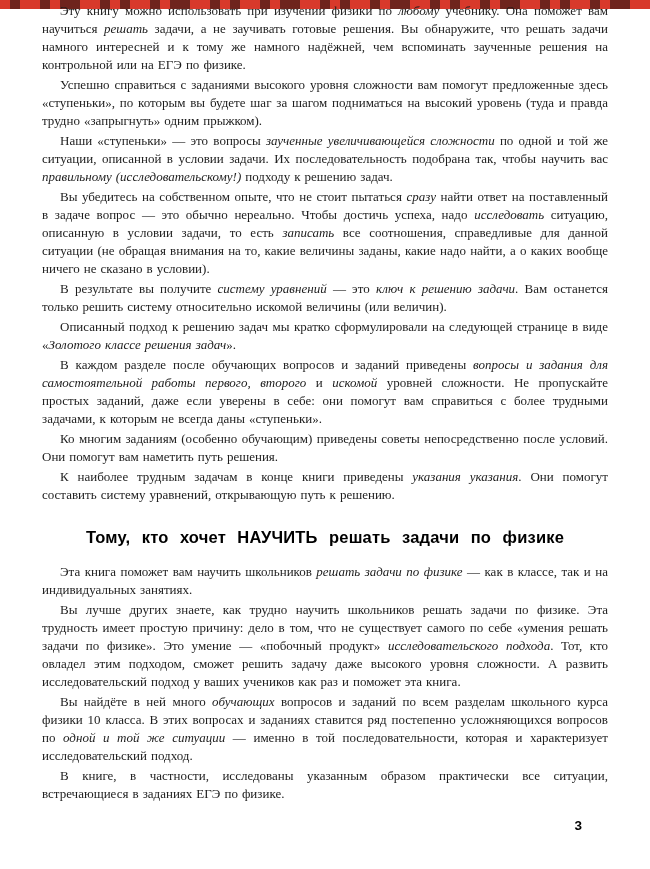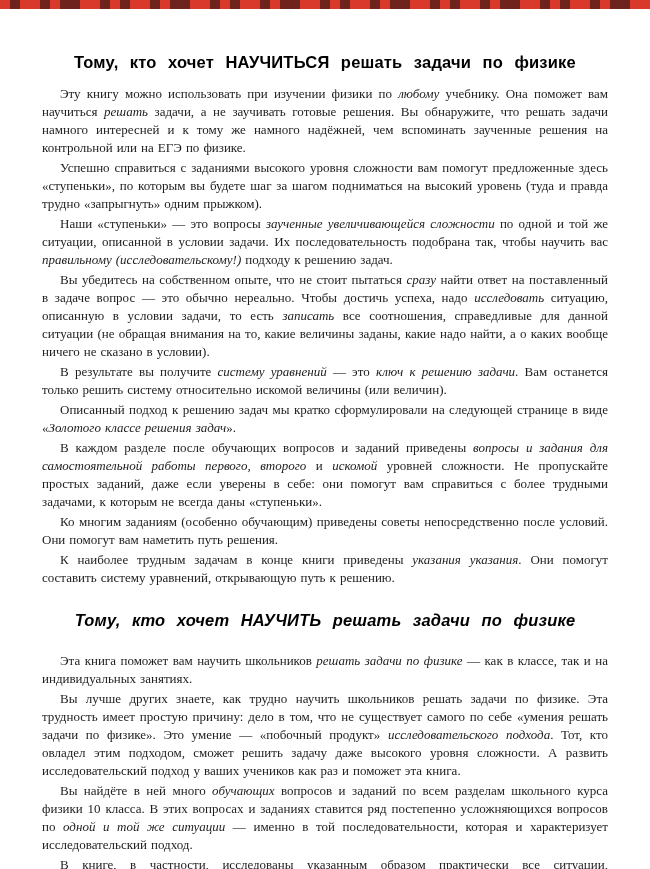--- a/index.html
+++ b/index.html
@@ -35,21 +35,21 @@
     font-family: "Liberation Sans", sans-serif;
     font-weight: bold;
     font-size: 16.5px;
     letter-spacing: 0.2px;
     word-spacing: 0.40em;
     text-align: center;
     color: #000000;
     margin: 0;
   }
   h1.first  { margin-top: 53px; margin-bottom: 13px; }
-  h1.second { margin-top: 24px; margin-bottom: 22px; font-style: italic; }
+  h1.second { margin-top: 24px; margin-bottom: 16px; }
   .paras p {
     margin: 2px;
     font-size: 13px;
     line-height: 18px;
     text-align: justify;
     text-indent: 18px;
     word-spacing: 0.06em;
   }
   .paras p i { font-style: italic; }
   .folio {
@@ -127,21 +127,20 @@
     <div class="sq" style="background: rgb(216, 57, 43);"></div>
     <div class="sq" style="background: rgb(110, 36, 29);"></div>
     <div class="sq" style="background: rgb(216, 57, 43);"></div>
     <div class="sq" style="background: rgb(110, 36, 29);"></div>
     <div class="sq" style="background: rgb(110, 36, 29);"></div>
     <div class="sq" style="background: rgb(216, 57, 43);"></div>
     <div class="sq" style="background: rgb(216, 57, 43);"></div>
   </div>
 
 <div class="content">
-  <h1 class="first">Тому, кто хочет НАУЧИТЬСЯ решать задачи по физике</h1>
   <div class="paras">
       <p>Эту книгу можно использовать при изучении физики по <i>любому</i> учебнику. Она поможет вам научиться <i>решать</i> задачи, а не заучивать готовые решения. Вы обнаружите, что решать задачи намного интересней и к тому же намного надёжней, чем вспоминать заученные решения на контрольной или на ЕГЭ по физике.</p>
       <p>Успешно справиться с заданиями высокого уровня сложности вам помогут предложенные здесь «ступеньки», по которым вы будете шаг за шагом подниматься на высокий уровень (туда и правда трудно «запрыгнуть» одним прыжком).</p>
       <p>Наши «ступеньки» — это вопросы <i>заученные увеличивающейся сложности</i> по одной и той же ситуации, описанной в условии задачи. Их последовательность подобрана так, чтобы научить вас <i>правильному</i> <i>(исследовательскому!)</i> подходу к решению задач.</p>
       <p>Вы убедитесь на собственном опыте, что не стоит пытаться <i>сразу</i> найти ответ на поставленный в задаче вопрос — это обычно нереально. Чтобы достичь успеха, надо <i>исследовать</i> ситуацию, описанную в условии задачи, то есть <i>записать</i> все соотношения, справедливые для данной ситуации (не обращая внимания на то, какие величины заданы, какие надо найти, а о каких вообще ничего не сказано в условии).</p>
       <p>В результате вы получите <i>систему уравнений</i> — это <i>ключ к решению задачи</i>. Вам останется только решить систему относительно искомой величины (или величин).</p>
       <p>Описанный подход к решению задач мы кратко сформулировали на следующей странице в виде «<i>Золотого классе решения задач</i>».</p>
       <p>В каждом разделе после обучающих вопросов и заданий приведены <i>вопросы и задания для самостоятельной работы первого, второго</i> и <i>искомой</i> уровней сложности. Не пропускайте простых заданий, даже если уверены в себе: они помогут вам справиться с более трудными задачами, к которым не всегда даны «ступеньки».</p>
       <p>Ко многим заданиям (особенно обучающим) приведены советы непосредственно после условий. Они помогут вам наметить путь решения.</p>
       <p>К наиболее трудным задачам в конце книги приведены <i>указания указания</i>. Они помогут составить систему уравнений, открывающую путь к решению.</p>

